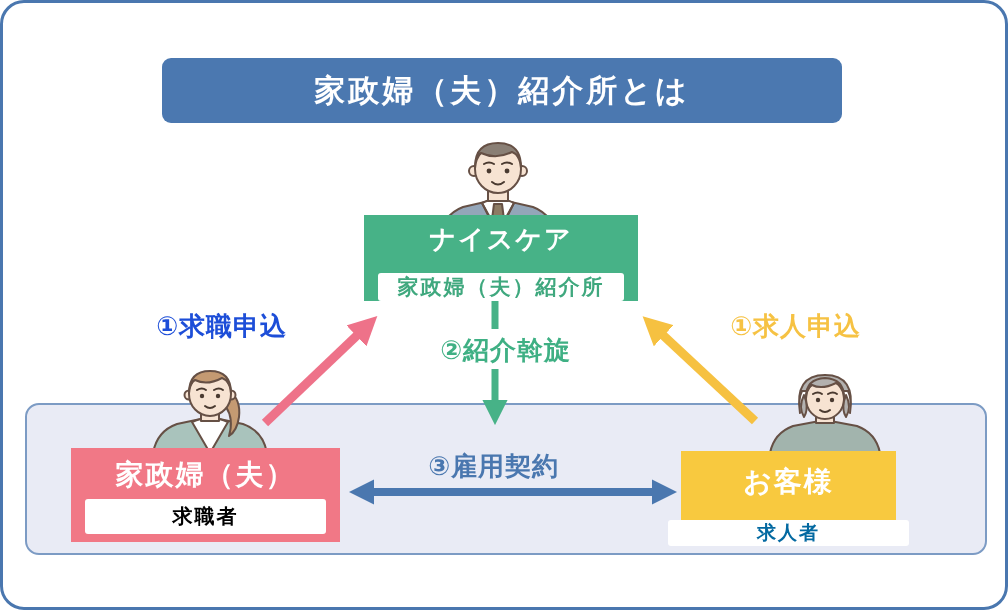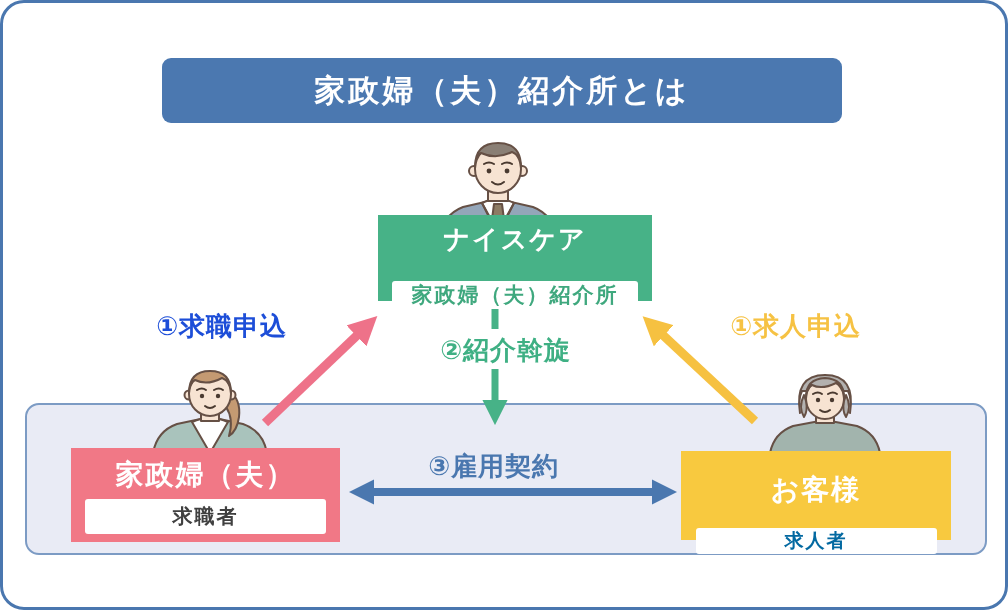--- a/index.html
+++ b/index.html
@@ -25,27 +25,27 @@
   svg.arrows{position:absolute;left:0;top:0;width:1008px;height:610px;z-index:2;pointer-events:none;}
   
   .avatar{position:absolute;z-index:3;}
   
   .ebox{position:absolute;z-index:4;display:flex;flex-direction:column;align-items:center;box-sizing:border-box;}
   .ebox .ename{color:#fff;font-weight:bold;text-align:center;letter-spacing:2px;}
   .ebox .esub{
     background:#fff;border-radius:3px;display:flex;align-items:center;justify-content:center;
     font-weight:bold;letter-spacing:2px;
   }
-  .agency-box{left:375px;top:212px;width:274px;height:86px;background:#47b287;padding-top:7px;gap:8px;}
+  .agency-box{left:361px;top:212px;width:274px;height:86px;background:#47b287;padding-top:7px;}
   .agency-box .ename{font-size:26px;}
   .agency-box .esub{width:246px;height:34px;margin-top:16px;color:#3fa87e;font-size:21px;}
   .housekeeper-box{left:68px;top:445px;width:269px;height:94px;background:#f17886;padding-top:8px;}
   .housekeeper-box .ename{font-size:28px;}
-  .housekeeper-box .esub{width:241px;height:35px;margin-top:5px;color:#404040;font-size:20px;}
-  .customer-box{left:678px;top:448px;width:270px;height:89px;background:#f8c93f;padding-top:20px;}
+  .housekeeper-box .esub{width:241px;height:35px;margin-top:5px;color:#000000;font-size:20px;}
+  .customer-box{left:678px;top:448px;width:215px;height:89px;background:#f8c93f;padding-top:12px;}
   .customer-box .ename{font-size:28px;}
   .customer-box .esub{width:241px;height:35px;margin-top:19px;color:#0369a1;font-size:19px;}
   
   .flabel{position:absolute;z-index:5;font-weight:bold;font-size:26px;letter-spacing:1px;white-space:nowrap;}
   .l-jobseek{left:153px;top:306px;color:#1d4ed8;}
   .l-joboffer{left:727px;top:306px;color:#f6c243;}
   .l-referral{left:437px;top:330px;color:#3fb084;}
   .l-employ{left:425px;top:446px;color:#4a77af;}
 </style>
 </head>

